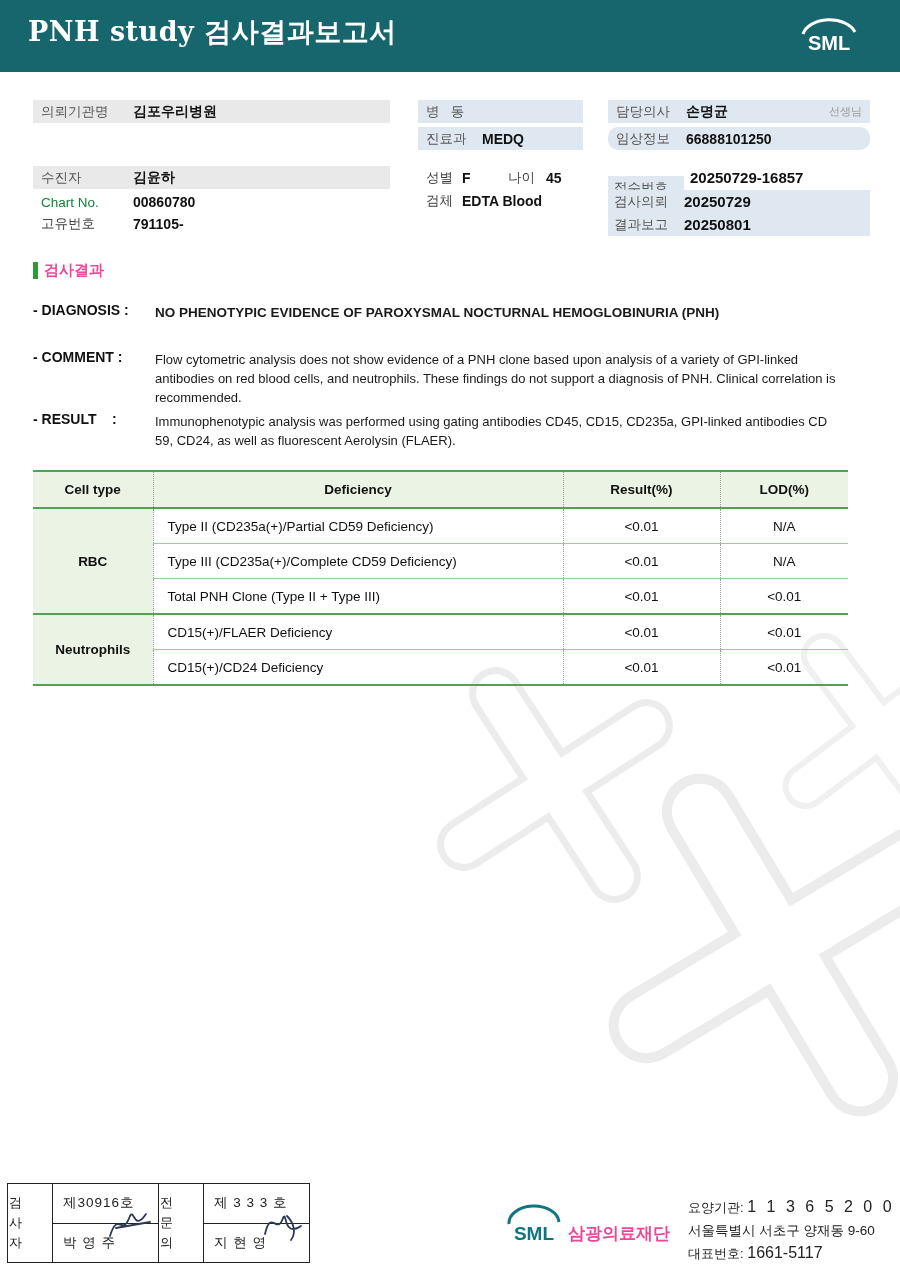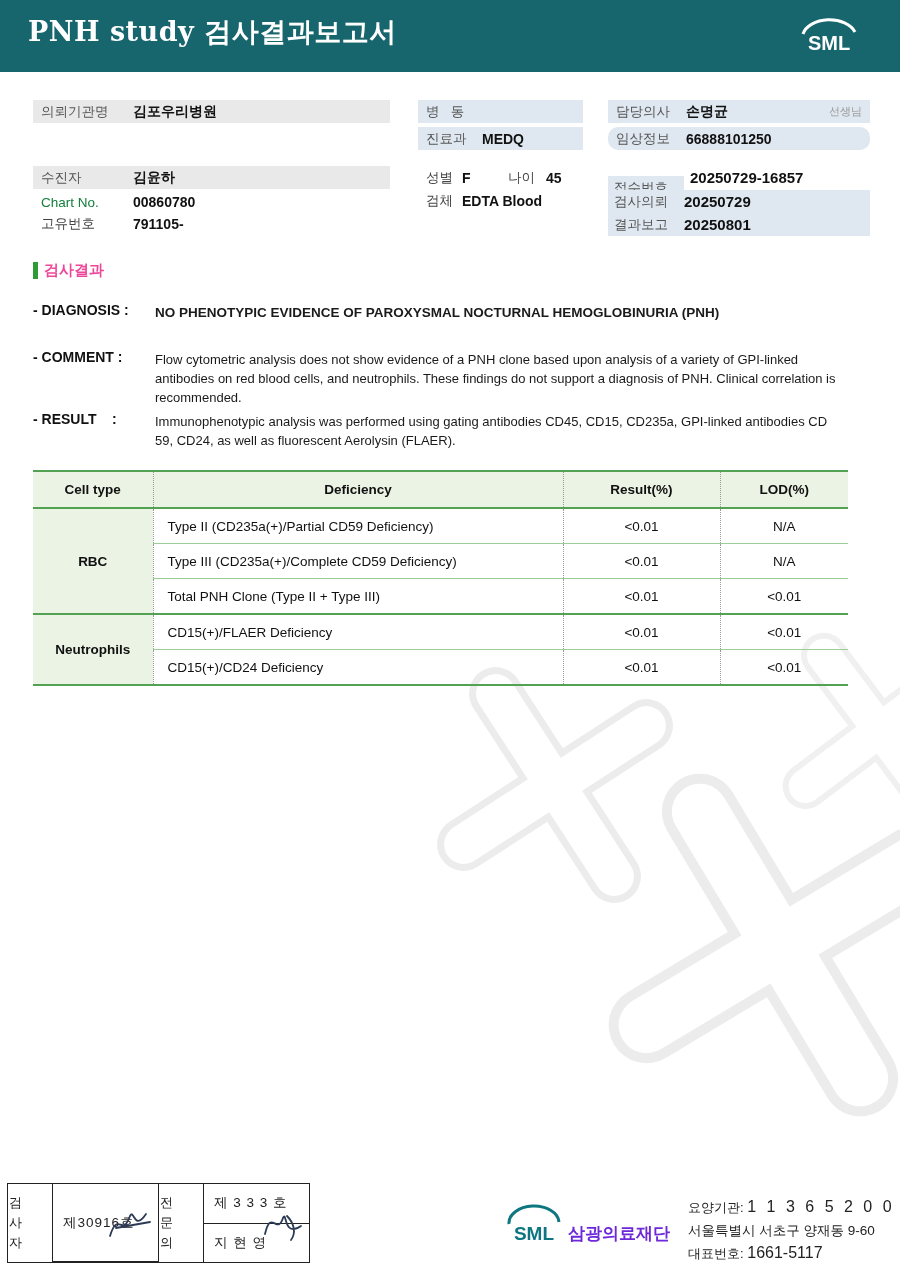--- a/index.html
+++ b/index.html
@@ -55,21 +55,21 @@
   .stamp-cell{border:1px solid #222;margin-left:-1px;box-sizing:border-box;background:#fff;}
   .vlabel{width:46px;display:flex;align-items:center;justify-content:flex-start;}
   .vlabel span{width:15px;word-break:break-all;font-size:13px;line-height:1.55;text-align:center;color:#222;}
   .stamp-box{width:107px;display:flex;flex-direction:column;position:relative;}
   .stamp-box .srow{flex:1;display:flex;align-items:center;padding-left:10px;
                    font-size:13.5px;color:#222;letter-spacing:1px;}
   .stamp-box .srow:first-child{border-bottom:1px solid #222;}
   .sig{position:absolute;right:2px;top:22px;}
 
   .footer-logo{position:absolute;left:505px;top:1200px;}
-  .footer-org{position:absolute;left:568px;top:1222px;color:#6d28d9;font-weight:700;font-size:17px;}
+  .footer-org{position:absolute;left:568px;top:1222px;color:#ec4899;font-weight:700;font-size:17px;}
   .fline{position:absolute;left:676px;font-size:13px;color:#222;white-space:nowrap;margin-left:12px;}
   .fdigits{font-size:16px;letter-spacing:3px;font-weight:500;}
   .fnum{font-size:16px;font-weight:500;}
   .faddr{font-size:13.5px;}
 </style>
 </head>
 <body>
 
 <div id="page">
 
@@ -225,20 +225,21 @@
       </tr>
     </tbody>
   </table>
 
   <div class="stamps">
     <div class="stamp-cell vlabel">
       <span>검사자</span>
     </div>
     <div class="stamp-cell stamp-box">
       <div class="srow">제30916호</div>
+      <div class="srow">박 영 주</div>
       <svg class="sig" width="50" height="42" viewBox="0 0 50 42">
         <path d="M4 30 C 12 4 16 32 24 10 C 28 2 28 26 40 8 M10 22 L44 16" fill="none" stroke="#2c3a55" stroke-width="1.8" stroke-linecap="round"></path>
       </svg>
     </div>
     <div class="stamp-cell vlabel">
       <span>전문의</span>
     </div>
     <div class="stamp-cell stamp-box">
       <div class="srow">제 3 3 3 호</div>
       <div class="srow">지 현 영</div>

